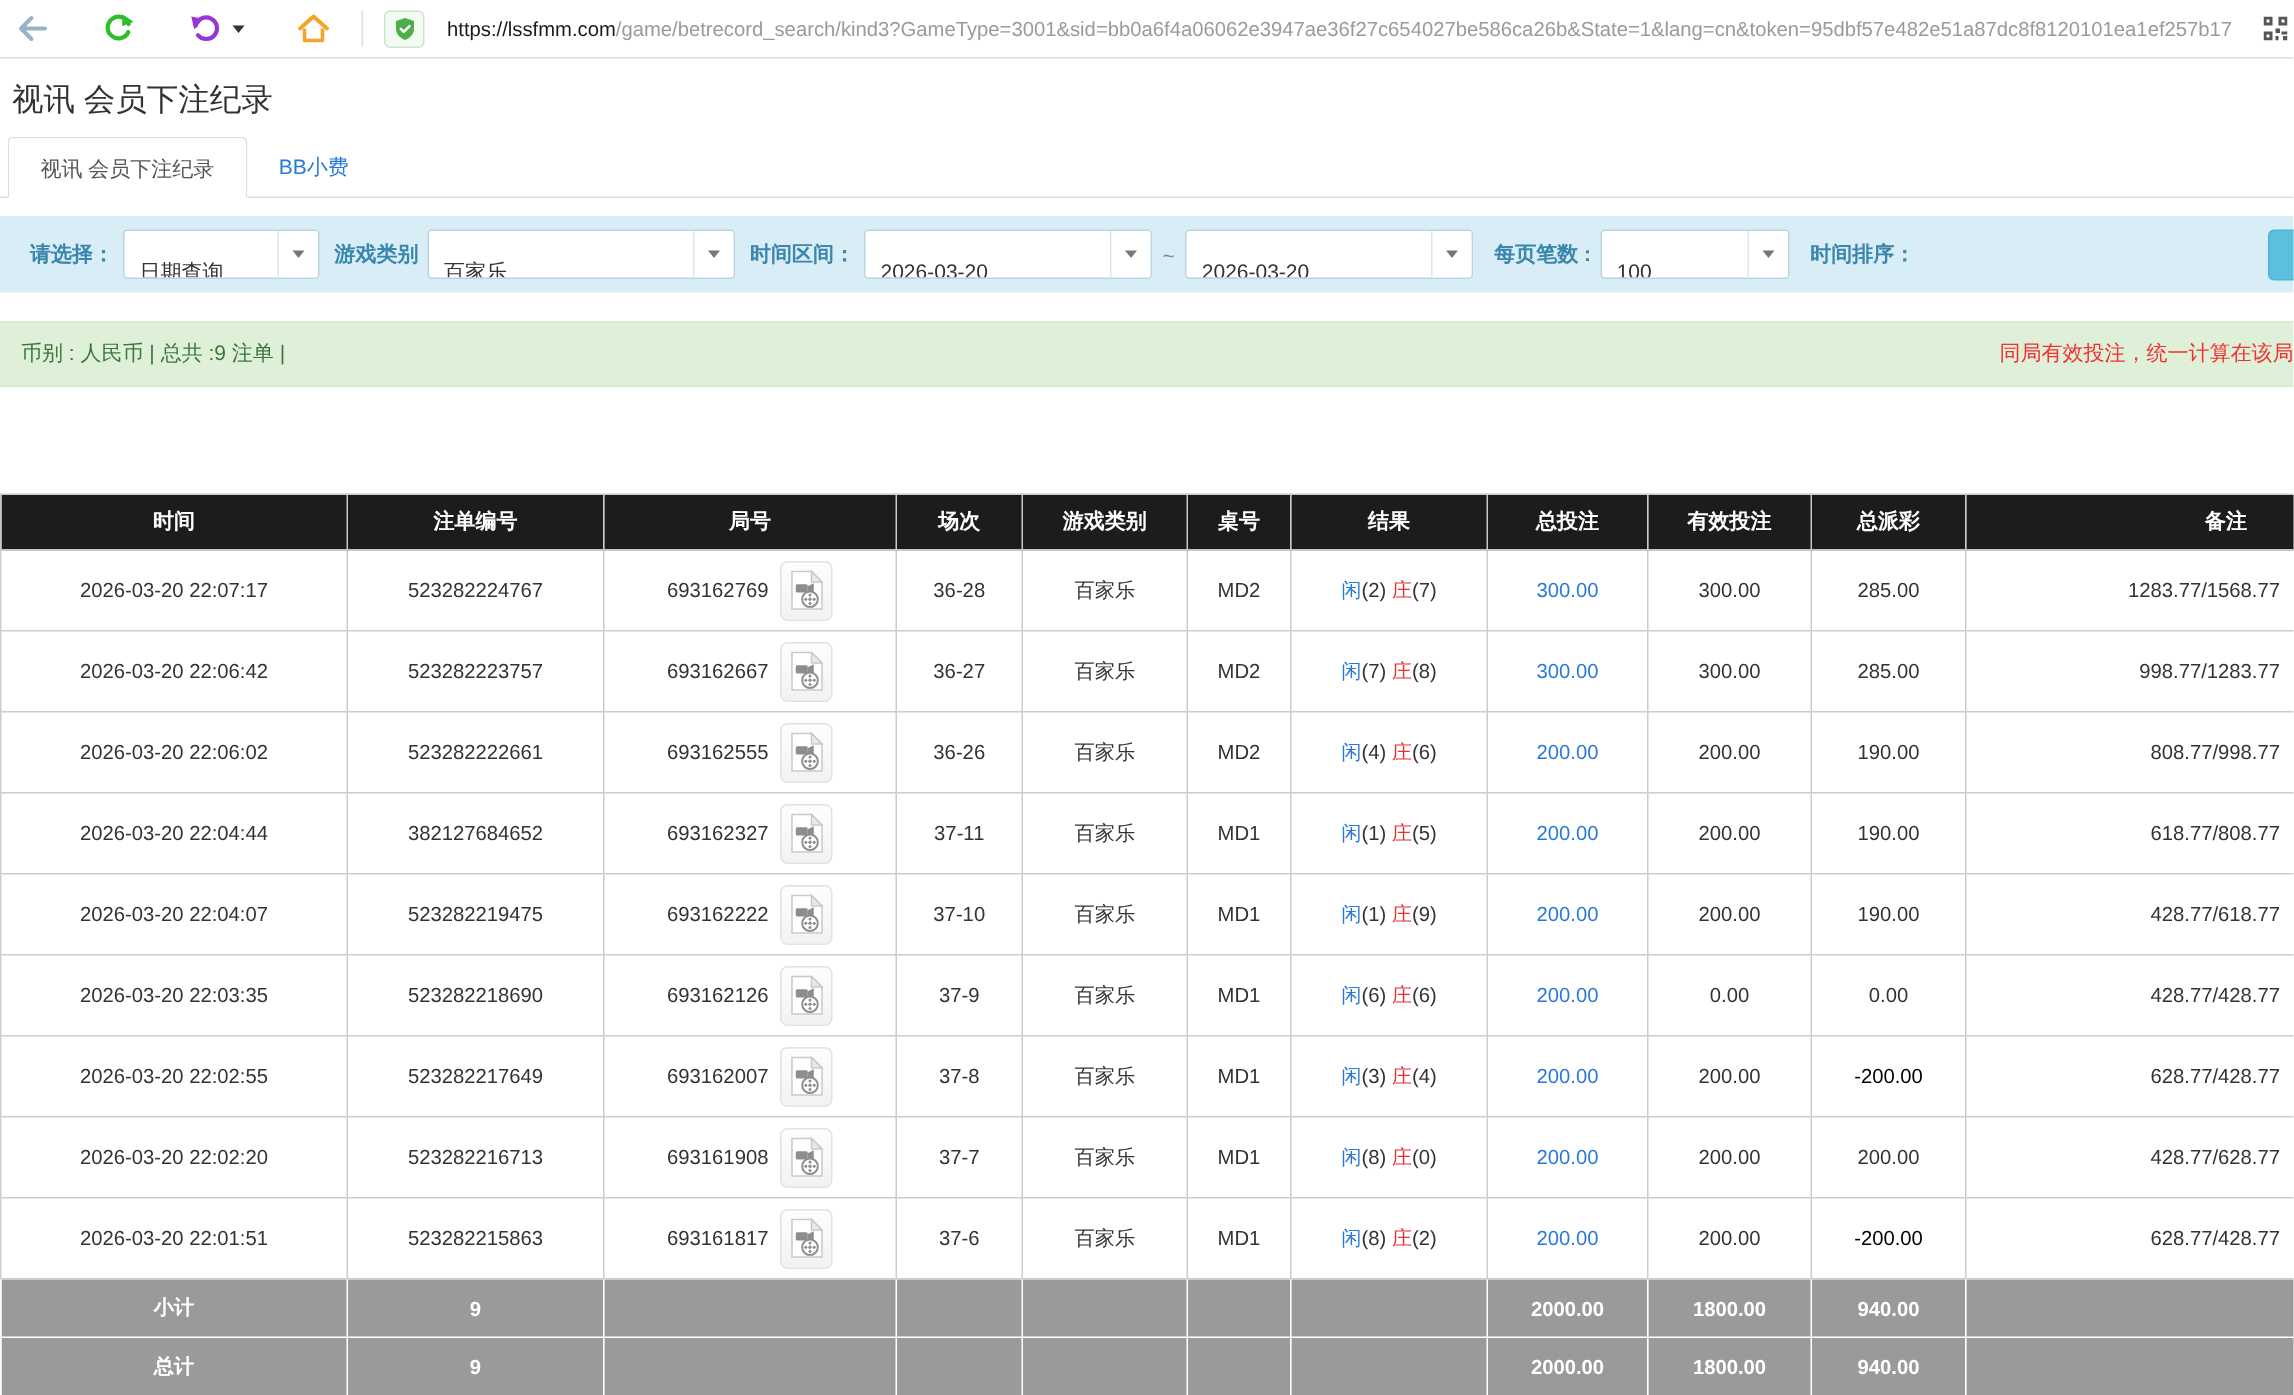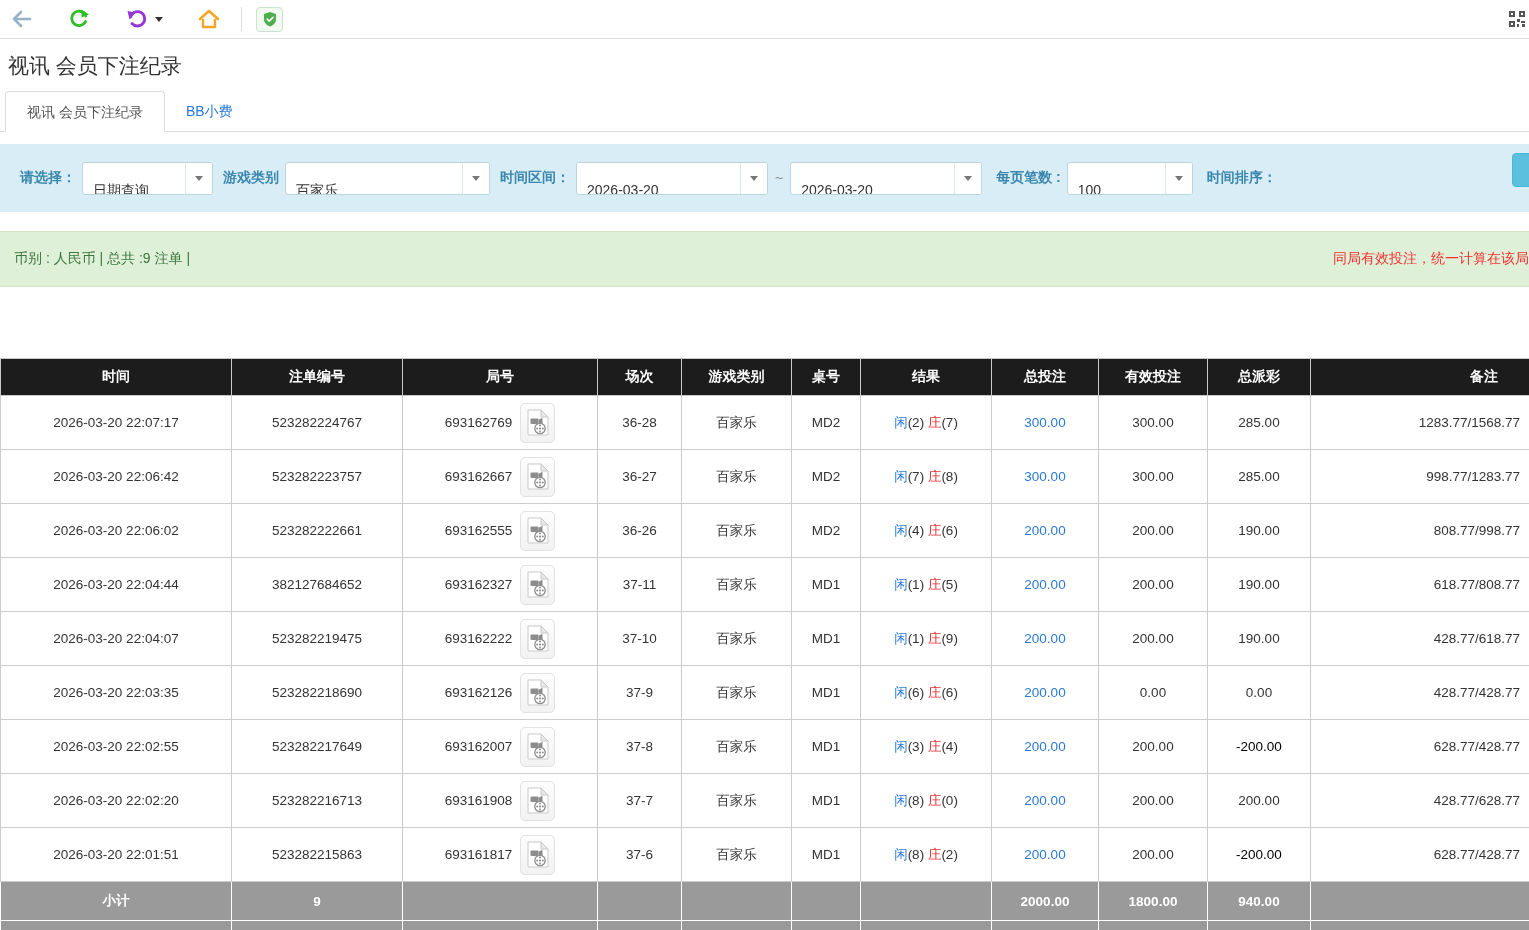--- a/index.html
+++ b/index.html
@@ -22,31 +22,31 @@
   .url-prefix { color:#1a1a1a; }
   .url-path { color:#9a9a9a; }
   .qr-abs { position:absolute; right:4px; top:11px; background:#fff; padding-left:4px; }
   
   .page-title { margin:13px 0 0 8px; font-size:21px; font-weight:500; color:#333; }
   .tabs { margin-top:11px; display:flex; border-bottom:1px solid #ddd; height:41px; align-items:flex-end; }
   .tab { height:41px; line-height:40px; padding:0 21px; font-size:14px; margin-bottom:-1px; }
   .tab.active { background:#fff; border:1px solid #ddd; border-bottom:1px solid #fff; border-radius:4px 4px 0 0; color:#555; margin-left:5px; }
   .tab.inactive { color:#2a79d8; cursor:pointer; }
   
-  .filterbar { margin-top:12px; height:68px; background:#d9edf7; display:flex; align-items:center; padding-left:20px; white-space:nowrap; position:relative; }
+  .filterbar { margin-top:12px; height:51px; background:#d9edf7; display:flex; align-items:center; padding-left:20px; white-space:nowrap; position:relative; }
   .flabel { color:#3a87ad; font-weight:bold; font-size:14px; flex:0 0 auto; }
   .combo { display:flex; height:33px; background:#fff; border:1px solid #bcd4de; border-radius:3px; overflow:hidden; flex:0 0 auto; cursor:pointer; }
   .combo-text { flex:1; padding:12px 10px; line-height:31px; font-size:14px; color:#333; overflow:hidden; }
   .combo-arrow { width:27px; border-left:1px solid #dbe7ee; display:flex; align-items:center; justify-content:center; background:#fff; }
   .tri { width:0; height:0; border-left:4px solid transparent; border-right:4px solid transparent; border-top:5px solid #777; }
   .ml6{margin-left:6px;} .ml10{margin-left:10px;} .ml14{margin-left:14px;}
   .tilde { color:#888; font-size:14px; margin:0 7px; }
   .btn-search { position:absolute; left:1512px; top:9px; width:62px; height:34px; background:#5bc0de; border:1px solid #46b8da; border-radius:4px; color:#fff; font-size:14px; display:flex; align-items:center; justify-content:center; padding-left:6px; cursor:pointer; }
   
-  .summary { margin-top:19px; height:56px; background:#dff0d8; border-top:1px solid #d6e9c6; border-bottom:1px solid #d6e9c6; display:flex; align-items:center; justify-content:space-between; padding-left:14px; font-size:14px; }
+  .summary { margin-top:19px; height:44px; background:#dff0d8; border-top:1px solid #d6e9c6; border-bottom:1px solid #d6e9c6; display:flex; align-items:center; justify-content:space-between; padding-left:14px; font-size:14px; }
   .sum-left { color:#3c763d; }
   .sum-right { color:#f23030; }
   
   table { border-collapse:collapse; table-layout:fixed; width:1560px; margin-top:71px; }
   col.c0{width:231px} col.c1{width:171px} col.c2{width:195px} col.c3{width:84px} col.c4{width:110px}
   col.c5{width:69px} col.c6{width:131px} col.c7{width:107px} col.c8{width:109px} col.c9{width:103px} col.c10{width:250px}
   thead th { height:37px; background:#1c1c1c; color:#fff; font-size:14px; font-weight:bold; border:1px solid #c9c9c9; text-align:center; }
   thead th.h-remark { text-align:right; padding-right:62px; }
   tbody td { height:54px; background:#fff; border:1px solid #ccc; font-size:13.5px; color:#333; text-align:center; }
   tbody td.cell-remark { text-align:right; padding-right:40px; }
@@ -86,20 +86,21 @@
       <path d="M6 11 V19 H18 V11" stroke="#f4a428" stroke-width="2.4" fill="none" stroke-linejoin="round"></path>
     </svg>
   </span>
   <span class="tb-sep"></span>
   <span class="shield-badge">
     <svg width="16" height="17" viewBox="0 0 16 17">
       <path d="M8 1 L14 3 V8 C14 12 11.2 14.4 8 15.6 C4.8 14.4 2 12 2 8 V3 Z" fill="#4cae4c"></path>
       <path d="M5.2 8.2 L7.2 10.2 L11 6.4" stroke="#fff" stroke-width="1.7" fill="none" stroke-linecap="round" stroke-linejoin="round"></path>
     </svg>
   </span>
+  <span class="url-wrap"><span class="url-prefix">https://lssfmm.com</span><span class="url-path">/game/betrecord_search/kind3?GameType=3001&amp;sid=bb0a6f4a06062e3947ae36f27c654027be586ca26b&amp;State=1&amp;lang=cn&amp;token=95dbf57e482e51a87dc8f8120101ea1ef257b17</span></span>
   <span class="qr-abs tb-ic">
     <svg width="16" height="16" viewBox="0 0 16 16" fill="#555">
       <rect x="0" y="0" width="6" height="6"></rect>
         <rect x="2" y="2" width="2" height="2" fill="#fff"></rect>
       <rect x="10" y="0" width="6" height="6"></rect>
         <rect x="12" y="2" width="2" height="2" fill="#fff"></rect>
       <rect x="0" y="10" width="6" height="6"></rect>
         <rect x="2" y="12" width="2" height="2" fill="#fff"></rect>
       <rect x="8" y="8" width="3" height="3"></rect>
         <rect x="12" y="10" width="4" height="2"></rect>

